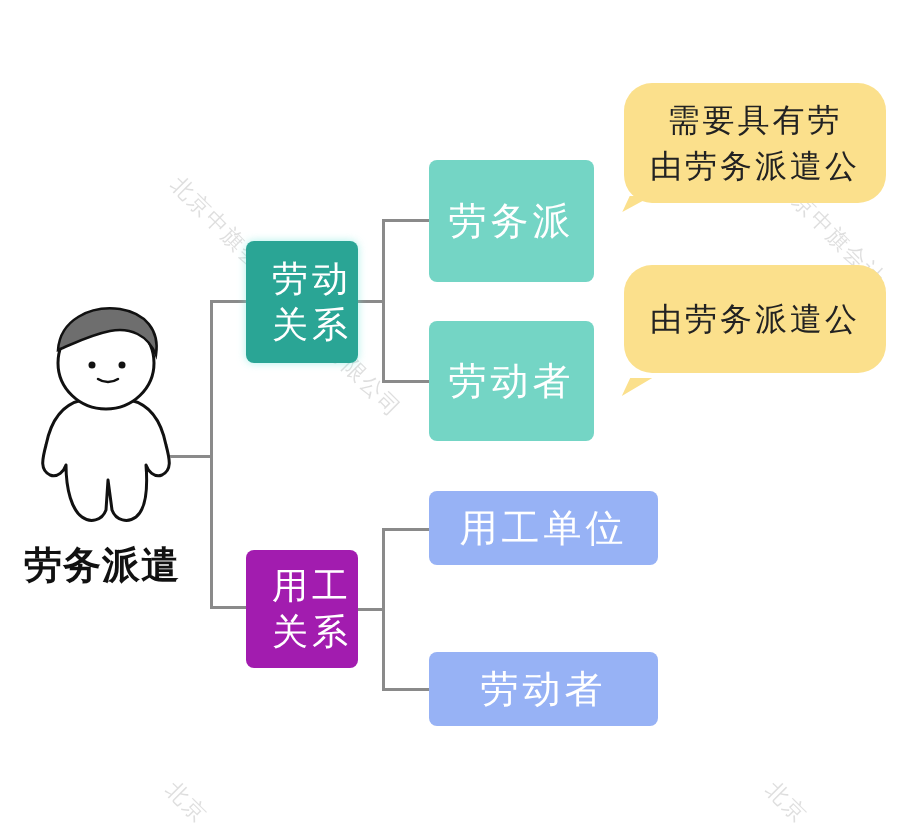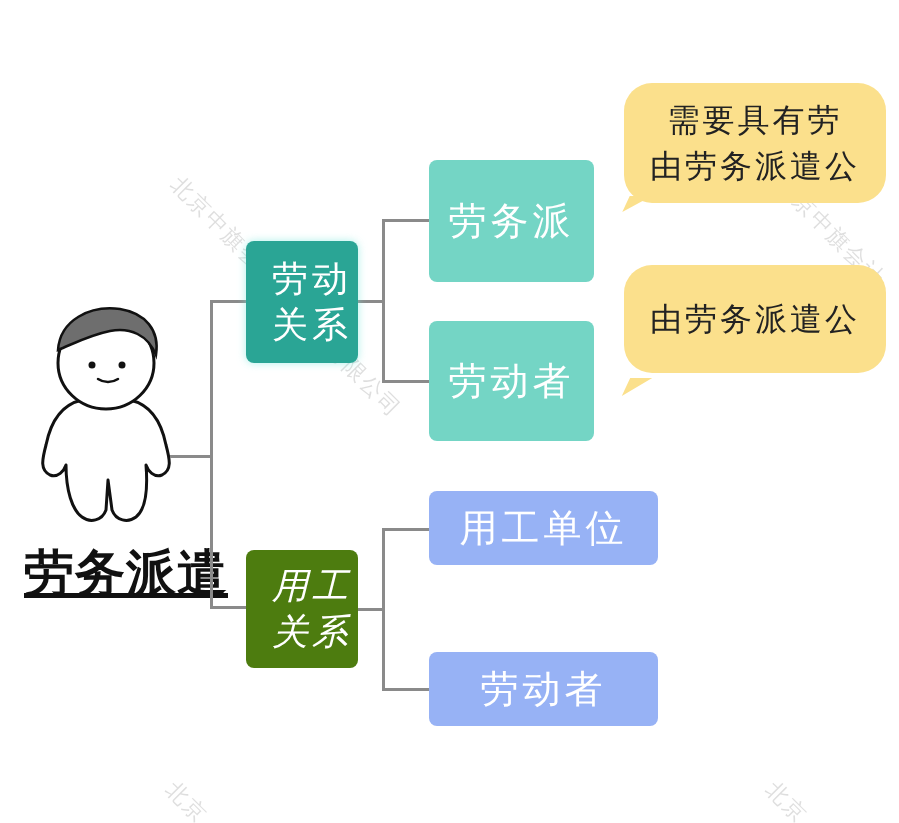--- a/index.html
+++ b/index.html
@@ -6,28 +6,28 @@
   body { width:899px; height:823px; background:#ffffff; position:relative; overflow:hidden;
          font-family:"DejaVu Sans","Liberation Sans",sans-serif; }
   .abs { position:absolute; }
   .line { position:absolute; background:#8a8a8a; }
   .node { position:absolute; border-radius:8px; color:#ffffff; display:flex; align-items:center; justify-content:center;
           text-align:center; box-sizing:border-box; }
   .mid { font-size:36px; line-height:46px; letter-spacing:4px; padding:16px 6px;justify-content:flex-end; }
   .leaf { font-size:38px; line-height:46px; letter-spacing:4px; }
   .teal-dark { background:#2aa595; box-shadow:0 0 8px rgba(120,230,220,0.6); }
   .teal-light { background:#74d5c5; }
-  .blue-dark { background:#4d7c0f;font-style:italic; }
+  .blue-dark { background:#a21caf; }
   .blue-light { background:#97b2f5; }
   .bubble { position:absolute; background:#fbe08c; border-radius:28px; color:#222; font-size:32px; line-height:46px;
             letter-spacing:3px; display:flex; align-items:center; justify-content:center; text-align:center; }
   .tail { position:absolute; width:0; height:0; border-style:solid; }
   .wm { position:absolute; color:rgba(0,0,0,0.13); font-size:22px; transform:rotate(45deg); transform-origin:left top;
         white-space:nowrap; letter-spacing:2px; }
-  .title { position:absolute; font-weight:bold; font-size:50px; color:#111; letter-spacing:1px;text-decoration:underline; }
+  .title { position:absolute; font-weight:bold; font-size:38px; color:#111; letter-spacing:1px; }
 </style>
 </head>
 <body>
 
 <div class="wm" style="left:185px;top:170px;">北京中旗会计</div>
 <div class="wm" style="left:340px;top:335px;">有限公司</div>
 <div class="wm" style="left:790px;top:170px;">北京中旗会计</div>
 <div class="wm" style="left:180px;top:775px;">北京</div>
 <div class="wm" style="left:780px;top:775px;">北京</div>
 

